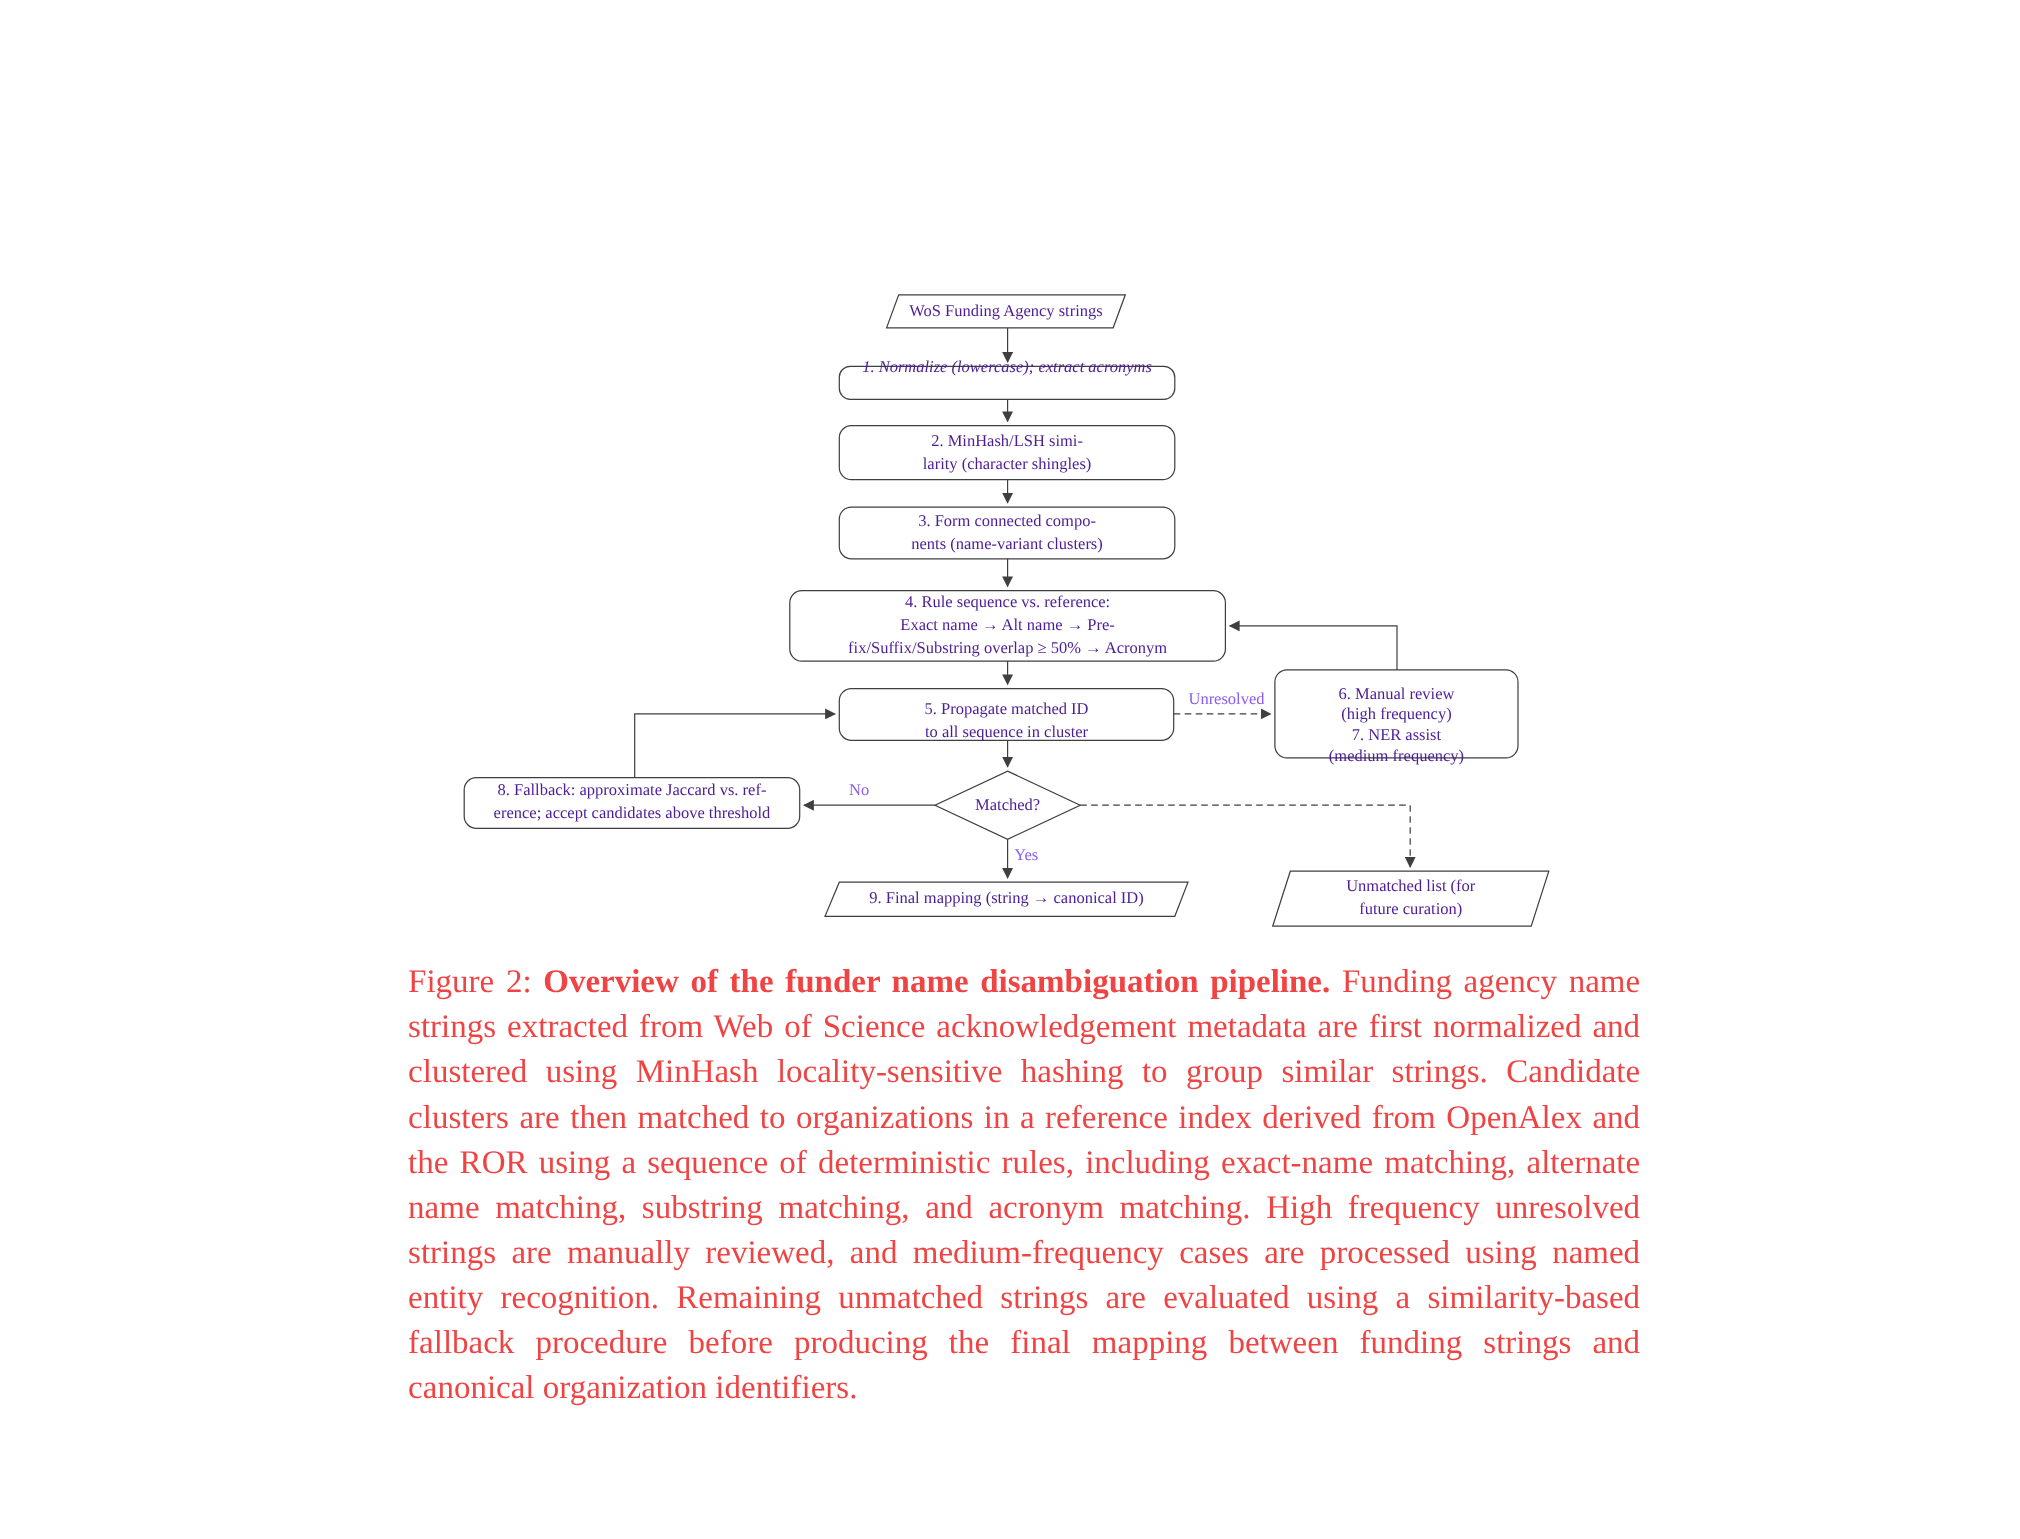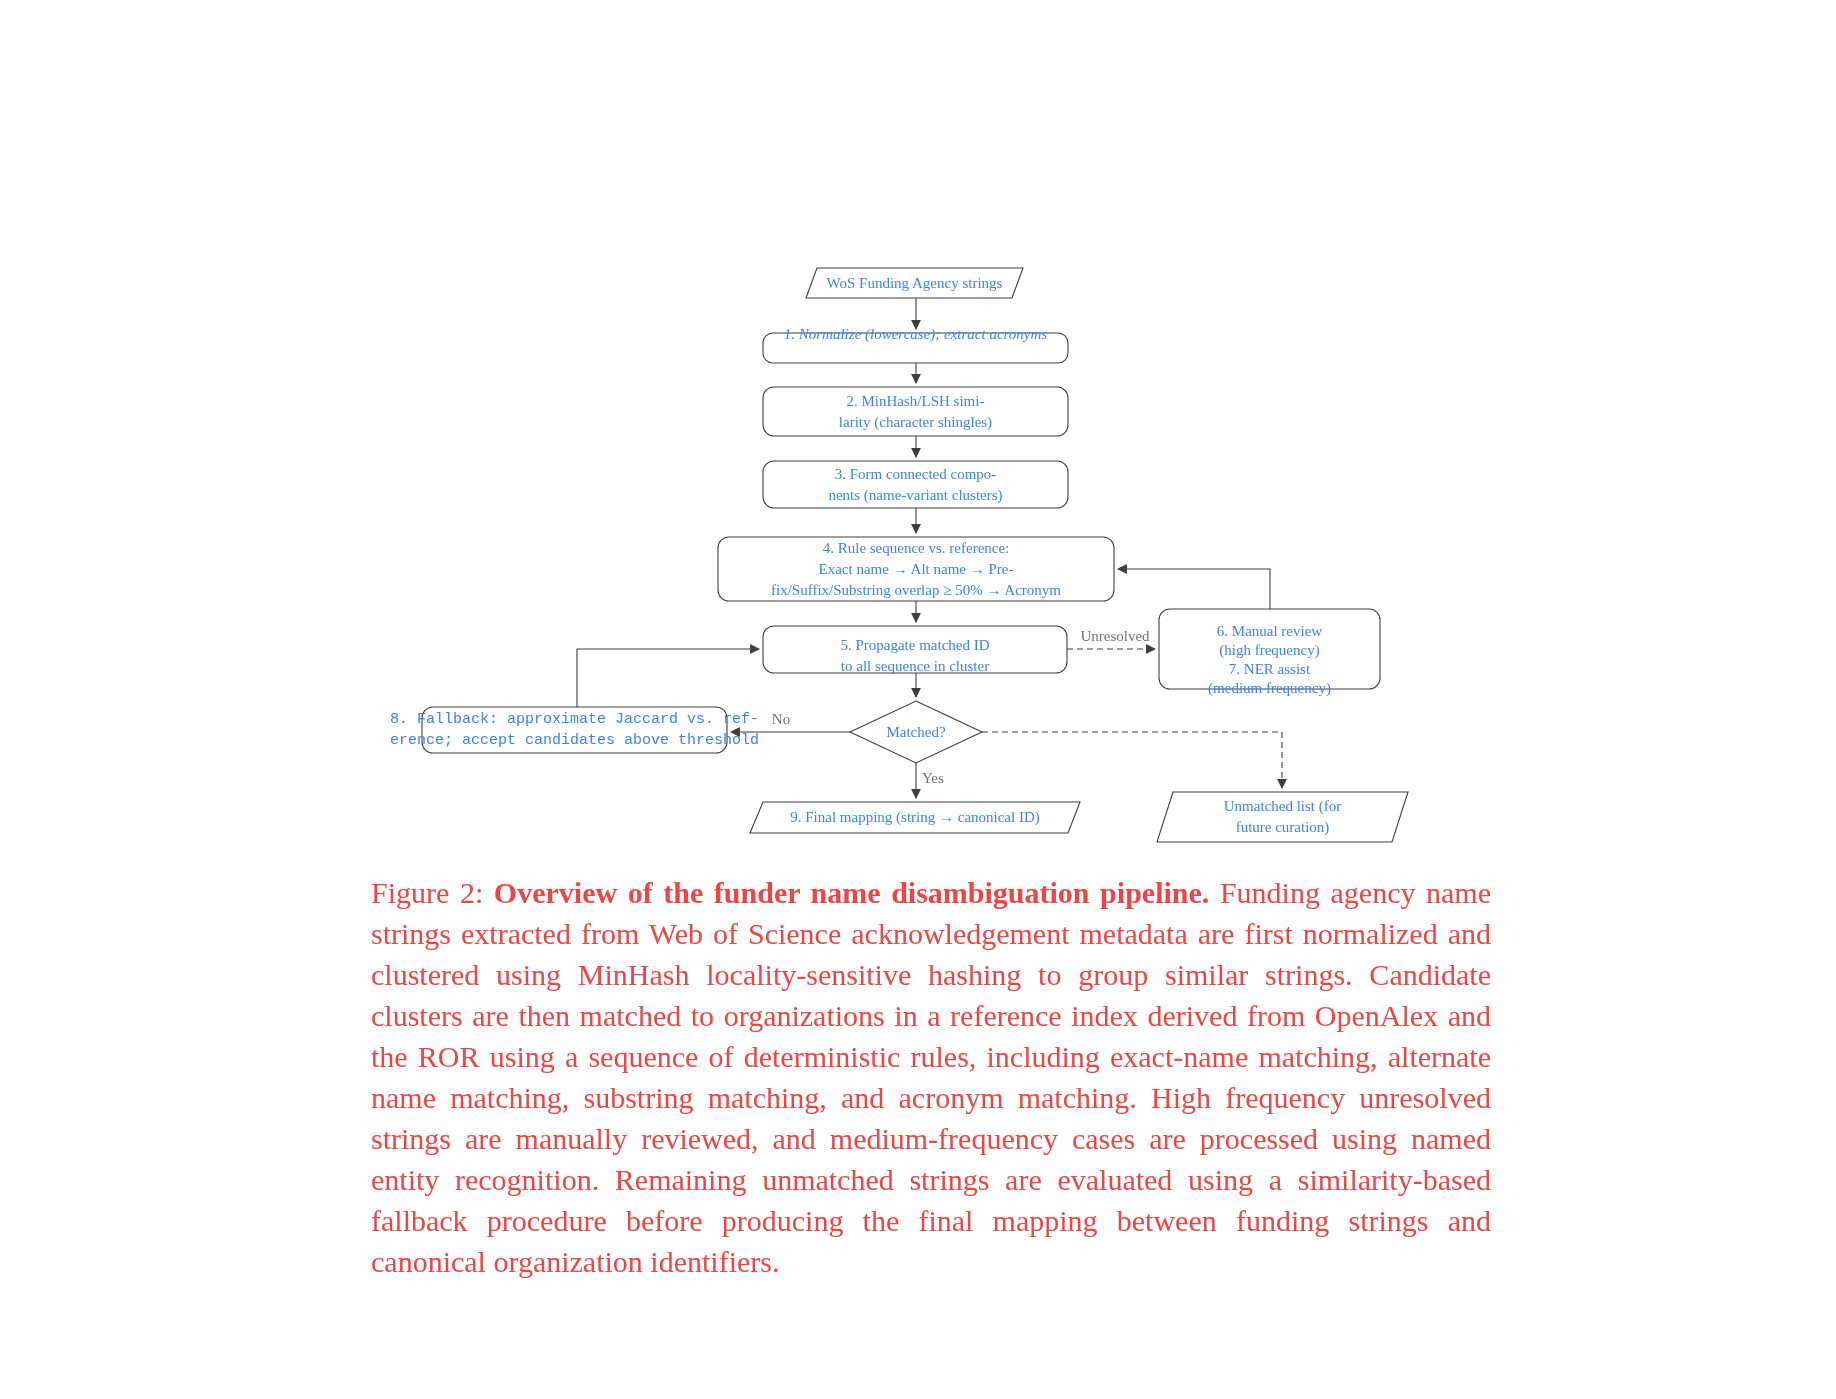--- a/index.html
+++ b/index.html
@@ -16,29 +16,29 @@
   .edge{fill:none;stroke:#3f3f3f;stroke-width:1.1;}
   .edge.dashed{stroke-dasharray:6 4;}
   .node-label{
     position:absolute;
     display:flex;
     flex-direction:column;
     align-items:center;
     justify-content:center;
     font-size:15px;
     line-height:21px;
-    color:#3b82f6;
+    color:#4c1d95;
     text-align:center;
     pointer-events:none;
   }
   .node-label .ln{display:block;white-space:nowrap;}
   .edge-label{
     position:absolute;
     font-size:15px;
-    color:#737373;
+    color:#8b5cf6;
     white-space:nowrap;
   }
   .caption{
     position:absolute;
     left:371px;
     top:872px;
     width:1120px;
     font-size:30px;
     line-height:41px;
     color:#ef4444;
@@ -115,21 +115,21 @@
     <span class="ln">to all sequence in cluster</span>
   </div>
 
   <div class="node-label" style="left:1159px;top:609px;width:221px;height:101px;line-height:19px;">
     <span class="ln">6. Manual review</span>
     <span class="ln">(high frequency)</span>
     <span class="ln">7. NER assist</span>
     <span class="ln">(medium frequency)</span>
   </div>
 
-  <div class="node-label" style="left:422px;top:707px;width:305px;height:46px;font-family:Liberation Mono, monospace;">
+  <div class="node-label" style="left:422px;top:707px;width:305px;height:46px;">
     <span class="ln">8. Fallback: approximate Jaccard vs. ref-</span>
     <span class="ln">erence; accept candidates above threshold</span>
   </div>
 
   <div class="node-label" style="left:850px;top:701px;width:132px;height:62px;">
     <span class="ln">Matched?</span>
   </div>
 
   <div class="node-label" style="left:750px;top:802px;width:330px;height:31px;">
     <span class="ln">9. Final mapping (string → canonical ID)</span>

